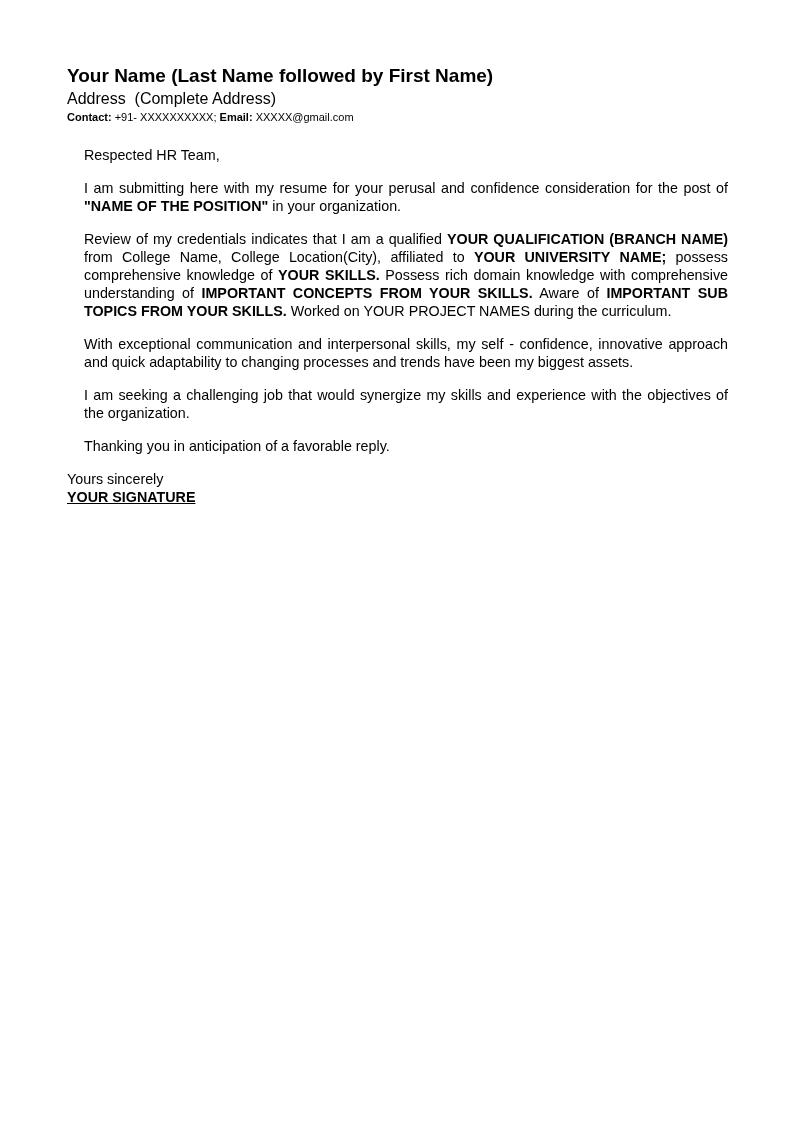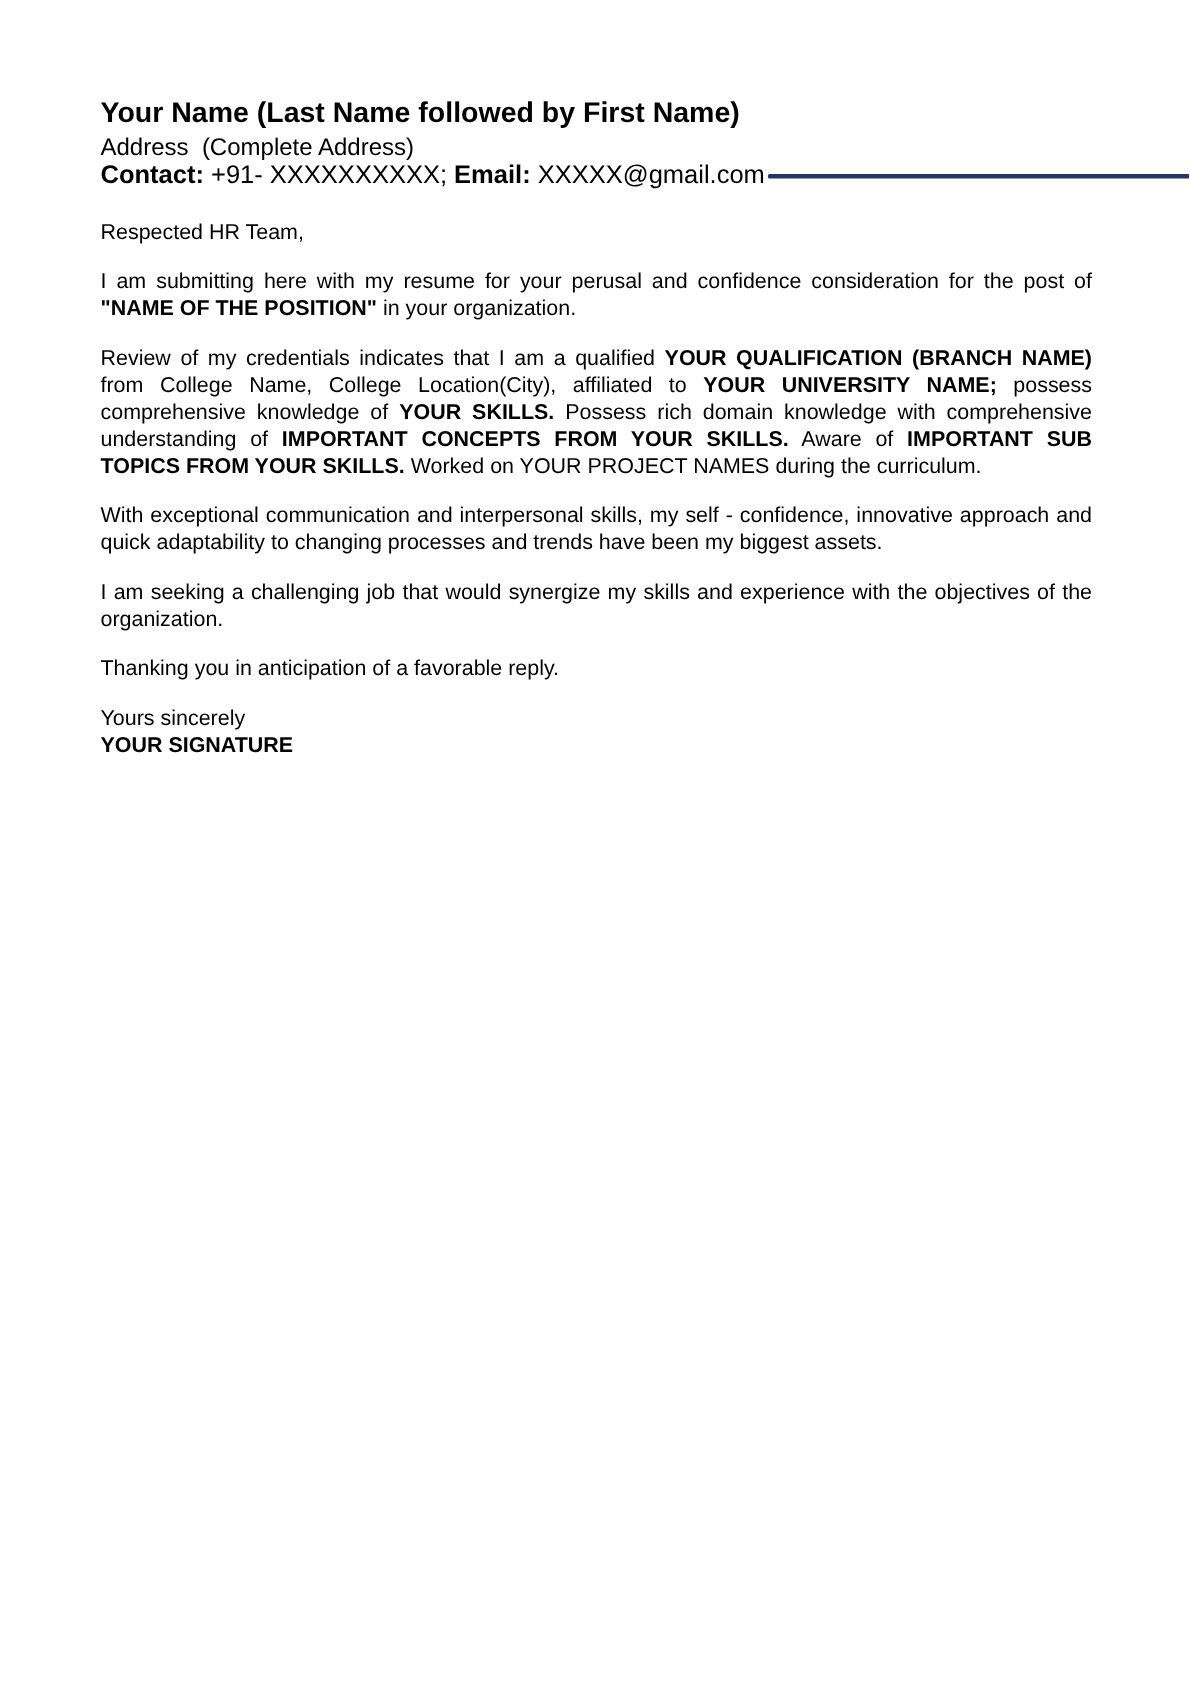--- a/index.html
+++ b/index.html
@@ -27,45 +27,46 @@
     margin-bottom: 3px;
     white-space: pre-wrap;
   }
   .address-line {
     font-size: 16px;
     line-height: 18px;
     white-space: pre-wrap;
   }
   .contact-row {
     display: flex;
-    align-items: center;
-    font-size: 17px;
+    align-items: flex-start;
+    font-size: 11px;
     line-height: 18px;
+    flex-direction: column;
   }
   .contact-text { white-space: pre-wrap; }
   .header-rule {
     flex: 1;
     height: 3px;
     margin-left: 2px;
     border-radius: 1px;
   }
   .letter-body {
     padding: 0 65px 0 67px;
     font-size: 14.3px;
     line-height: 18px;
   }
   .letter-body p {
-    margin: 0 0 15px 0;
+    margin: 0 0 15px 17px;
     white-space: pre-wrap;
   }
   p.justified { text-align: justify; }
   .bold-run { font-weight: 700; }
   .closing-block { margin-top: 3px; }
   .valediction { line-height: 18px; }
-  .signature { line-height: 18px; font-weight: 700; }
+  .signature { line-height: 18px; font-weight: 700; text-decoration: underline; }
 </style>
 </head>
 <body>
 
 <div class="page">
 
   <div class="letter-header">
     <div class="name-title">Your Name (Last Name followed by First Name)</div>
     <div class="address-line">Address  (Complete Address)</div>
     <div class="contact-row">

